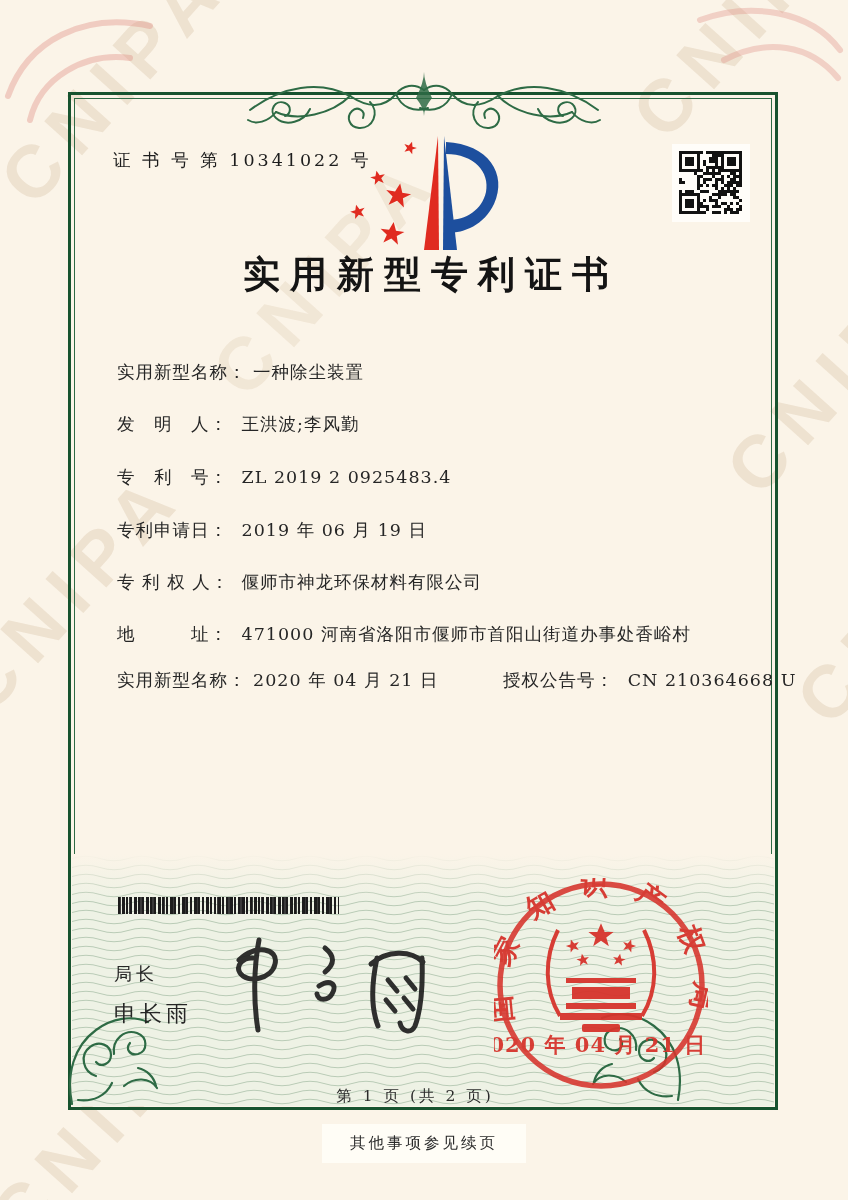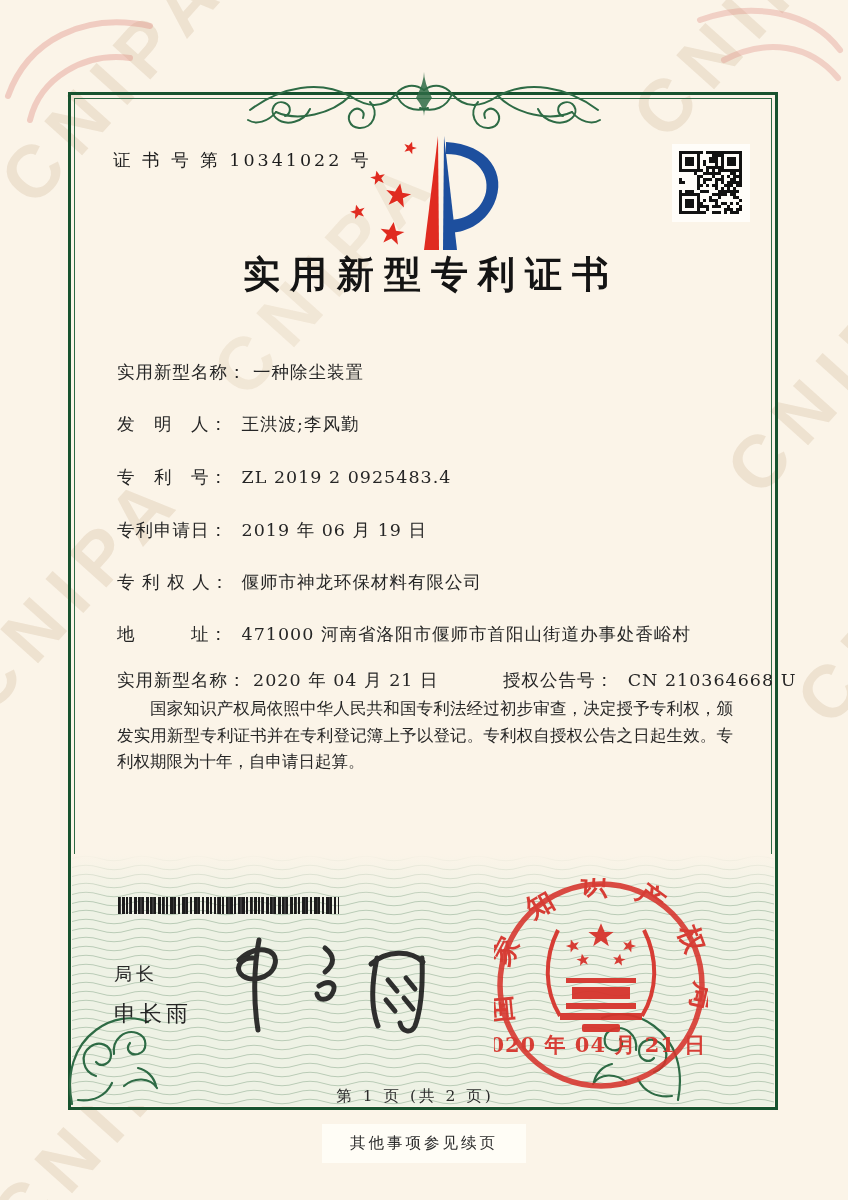--- a/index.html
+++ b/index.html
@@ -648,21 +648,20 @@
   <span class="field-value">471000 河南省洛阳市偃师市首阳山街道办事处香峪村</span>
 </div>
 <div class="field-row" style="top:660px">
   <span class="field-label">实用新型名称：</span>
   <span class="field-value">2020 年 04 月 21 日</span>
   <span class="field-label grant-no">授权公告号：</span>
   <span class="field-value">CN 210364668 U</span>
 </div>
 
 <div class="paras">
-  <p>国家知识产权局依照中华人民共和国专利法经过初步审查，决定授予专利权，颁发实用新型专利证书并在专利登记簿上予以登记。专利权自授权公告之日起生效。专利权期限为十年，自申请日起算。</p>
 </div>
 
 <div class="barcode"></div>
 
 <div class="signer-title">局长</div>
 <div class="signer-name">申长雨</div>
 
 <svg class="signature" width="220" height="108">
   <g fill="none" stroke="#1b1b1b" stroke-width="5" stroke-linecap="round" opacity=".9">
     <path d="M34,12 C29,38 28,72 33,102"></path>

